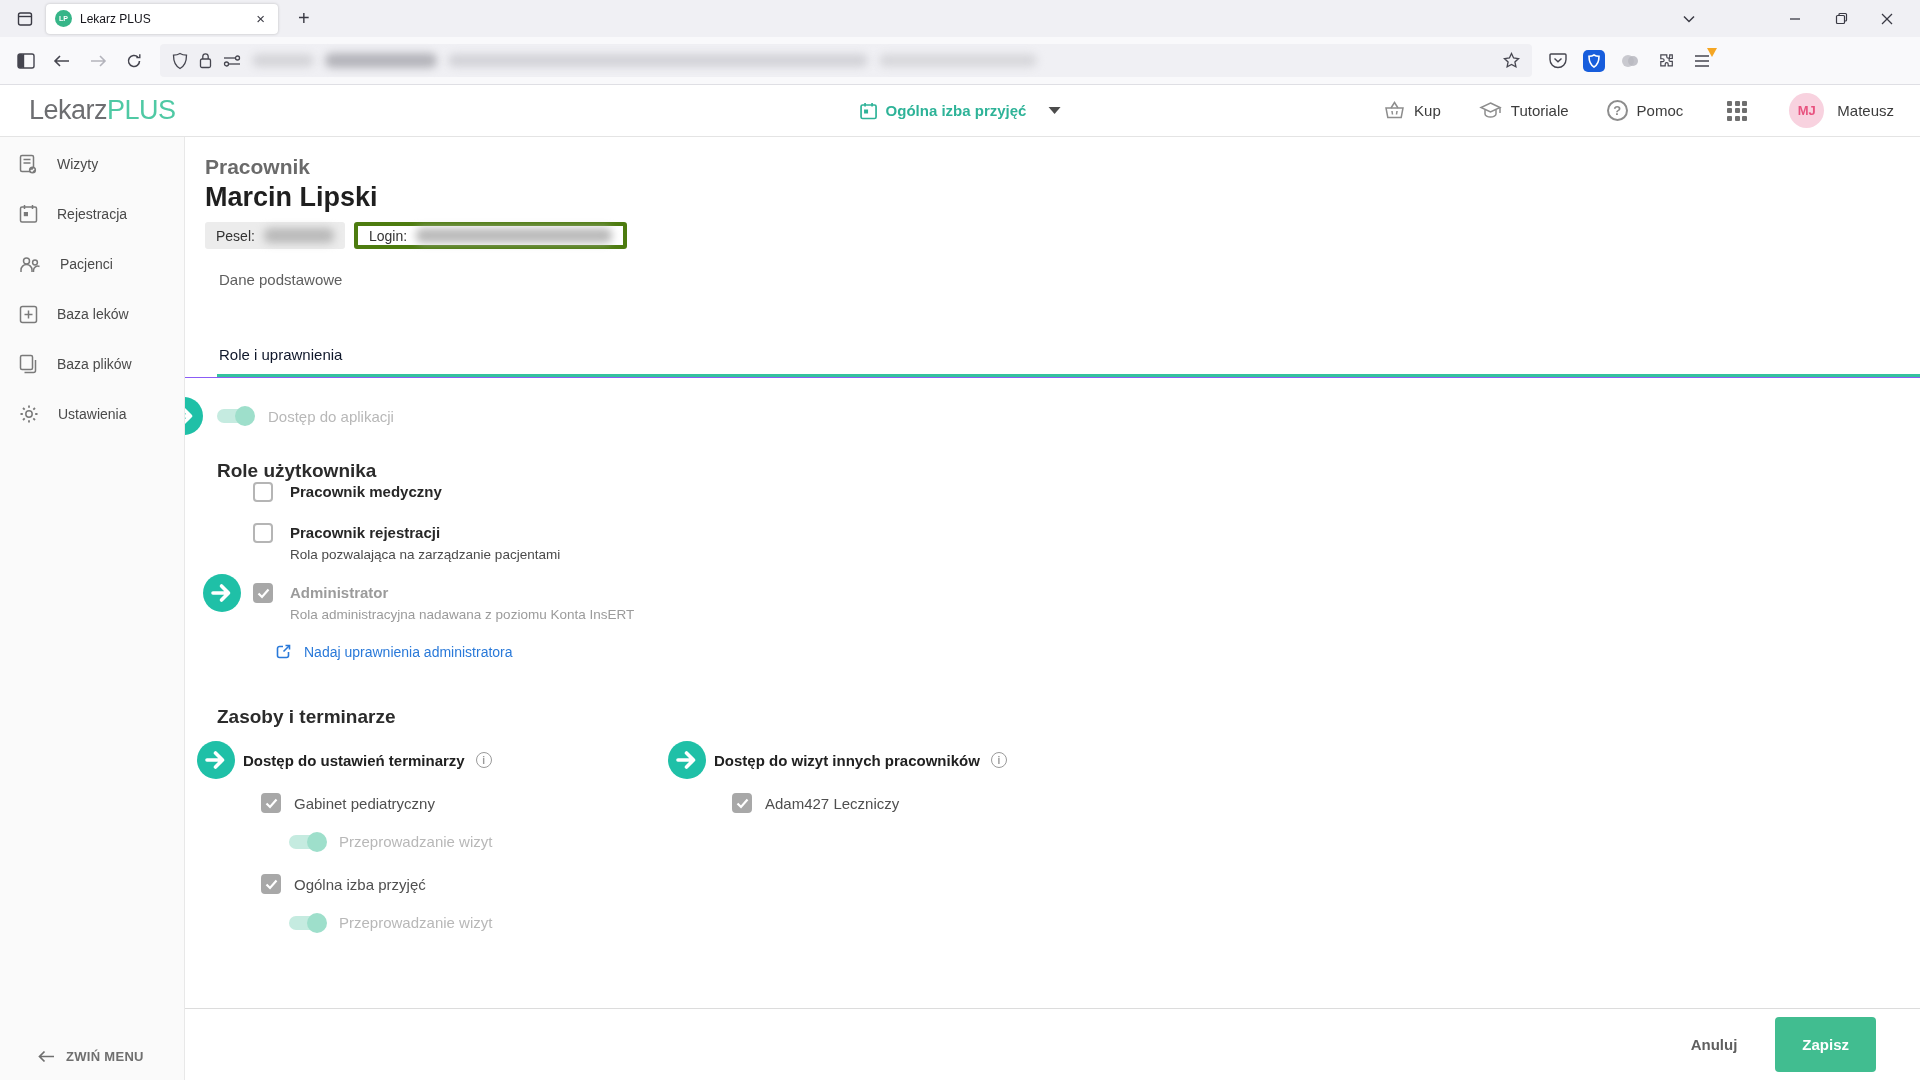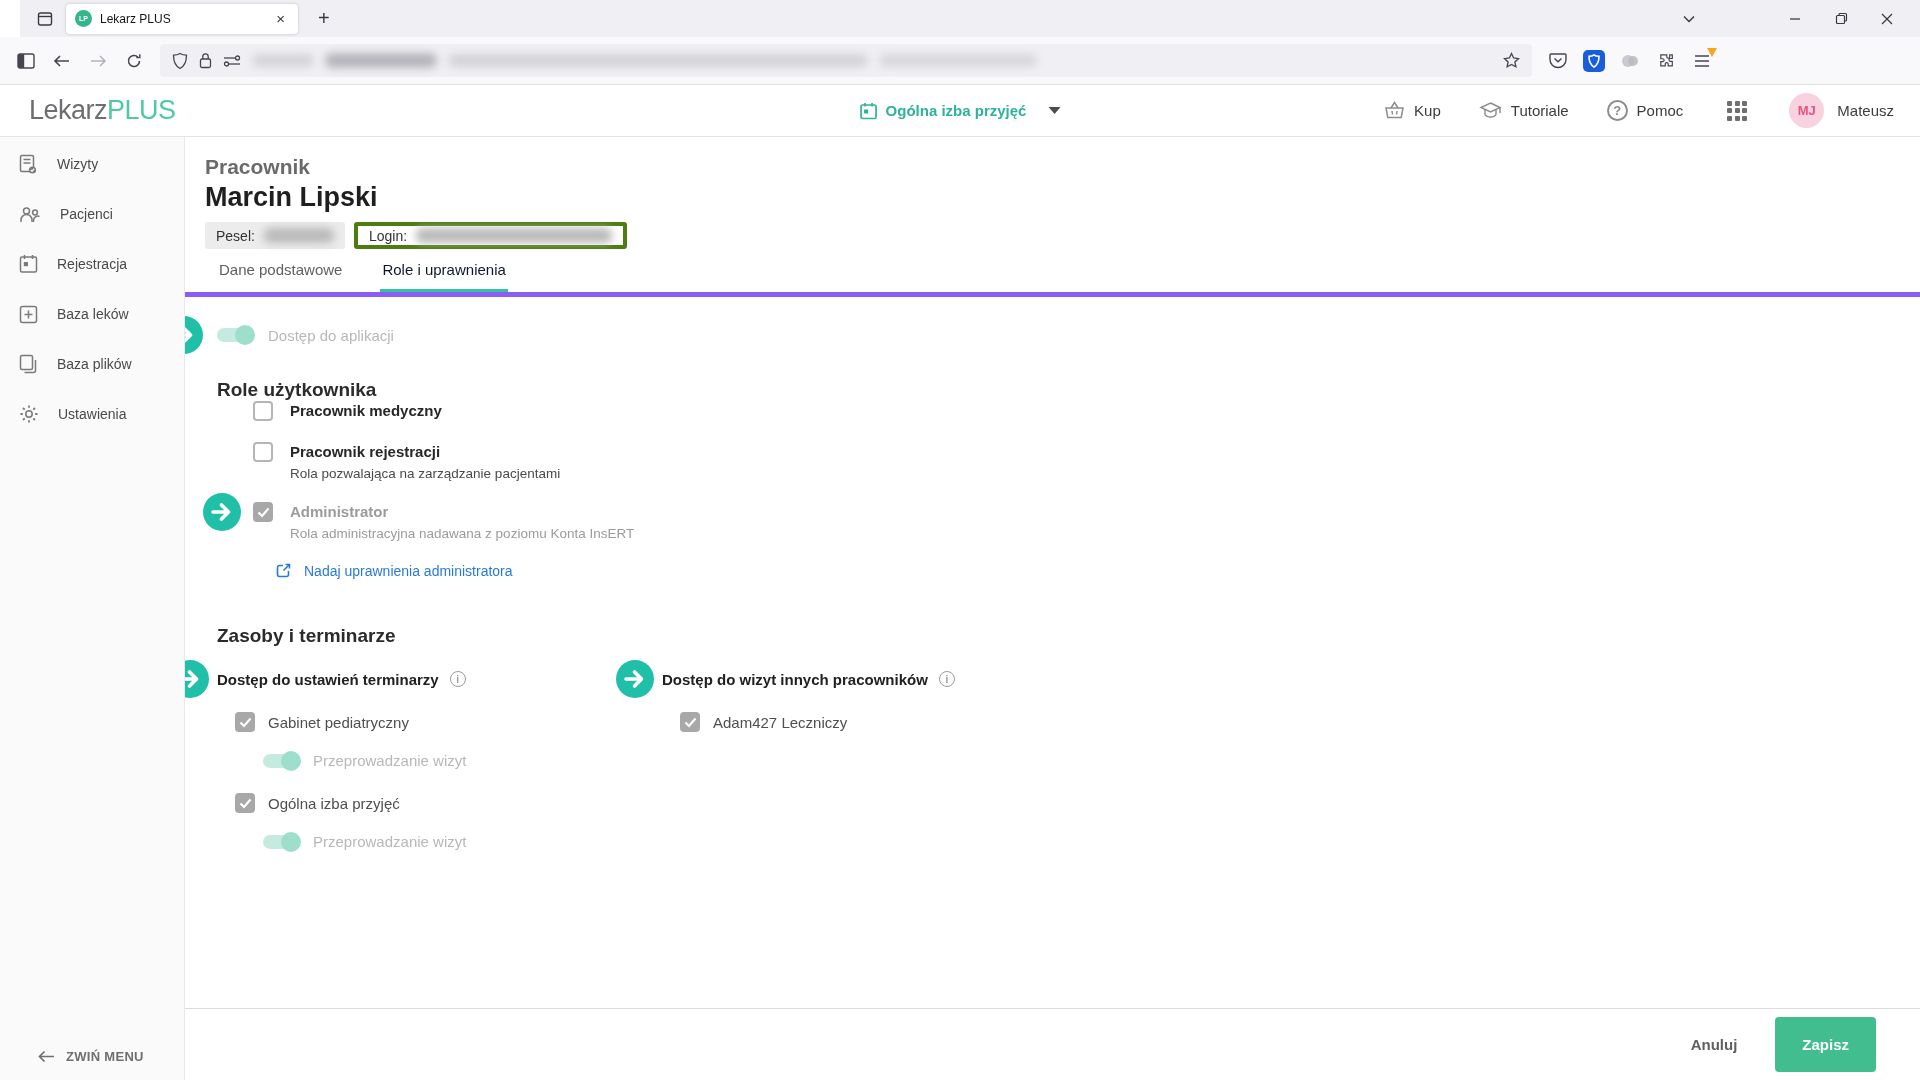--- a/index.html
+++ b/index.html
@@ -1,19 +1,19 @@
 <!DOCTYPE html>
 <html><head>
 <meta charset="utf-8">
 <style>
   * { margin:0; padding:0; box-sizing:border-box; }
   html,body { width:1920px; height:1080px; font-family:"Liberation Sans", sans-serif; background:#fff; overflow:hidden; }
 
   
-  .titlebar { height:37px; background:#f0f0f4; display:flex; align-items:center; padding:12px 10px;margin-left:20px; }
+  .titlebar { height:37px; background:#f0f0f4; display:flex; align-items:center; padding:12px 10px; }
   .ffview { width:30px; height:26px; display:flex; align-items:center; justify-content:center; border-radius:4px; margin-right:6px; }
   .btab { width:232px; height:30px; background:#fff; border-radius:4px; box-shadow:0 0 3px rgba(0,0,0,.22); display:flex; align-items:center; padding:0 9px; gap:8px; }
   .favicon { width:17px; height:17px; border-radius:50%; background:#36b588; color:#fff; font-size:7px; font-weight:bold; display:flex; align-items:center; justify-content:center; flex-shrink:0; }
   .btab-title { font-size:12px; color:#15141a; flex:1; white-space:nowrap; overflow:hidden; }
   .btab-close { font-size:15px; color:#3a3a44; line-height:1; padding:2px 4px; border-radius:3px; }
   .newtab { font-size:20px; color:#3a3a44; margin-left:12px; padding:0 8px; }
   .tb-spacer { flex:1; }
   .winbtn { width:46px; height:32px; display:flex; align-items:center; justify-content:center; color:#3a3a44; }
 
   .navbar { height:48px; background:#f9f9fb; border-bottom:1px solid #dfdfe4; display:flex; align-items:center; padding:0 8px; }
@@ -54,21 +54,21 @@
   .content { flex:1; padding:18px 0 0 20px; position:relative; overflow:hidden; }
 
   .eyebrow { font-size:21px; font-weight:bold; color:#6a6a6a; }
   .page-title { font-size:27px; font-weight:bold; color:#1f1f1f; margin:3px 0 9px; }
   .chips { display:flex; gap:9px; }
   .chip { height:27px; display:flex; align-items:center; padding:0 11px; font-size:14px; color:#333; gap:9px; border-radius:3px; }
   .chip-pesel { background:#ececec; width:140px; }
   .chip-login { background:#fff; border:4px solid #4d7c0f; width:273px; }
   .chip .val { height:15px; background:#b9b9b9; flex:1; filter:blur(4px); border-radius:6px; }
 
-  .tabs-wrap { margin-top:4px; margin-right:0; border-bottom:5px solid #8b5cf6; margin-left:-20px; padding-left:32px; display:flex; gap:36px; }
+  .tabs-wrap { margin-top:14px; margin-right:0; border-bottom:1px solid #8b5cf6; margin-left:-20px; padding-left:32px; display:flex; gap:36px;flex-direction:column; }
   .tab-item { font-size:15px; color:#5f5f5f; padding:8px 2px 11px; cursor:pointer; border-bottom:3px solid transparent; }
   .tab-item.active { color:#0f172a; font-weight:normal; border-bottom-color:#35c29e; }
 
   .tab-content { margin-left:12px; position:relative; }
   .arrow-note { position:absolute; width:38px; height:38px; z-index:3; }
 
   .access-row { margin-top:24px; display:flex; align-items:center; gap:15px; position:relative; height:28px; }
   .access-row .arrow-note { left:-52px; top:-5px; }
 
   .toggle { width:36px; height:14px; border-radius:7px; background:#c5ebe0; position:relative; flex-shrink:0; }
@@ -84,21 +84,21 @@
   .cb { width:20px; height:20px; border:2px solid #b5b5b5; border-radius:4px; background:#fff; flex-shrink:0; cursor:pointer; }
   .cb.checked { background:#a8a8a8; border-color:#a8a8a8; display:flex; align-items:center; justify-content:center; }
   .role-label { font-size:15px; font-weight:bold; color:#272727; line-height:20px; }
   .role-desc { font-size:13.5px; color:#4a4a4a; margin-top:4px; }
   .role-row.disabled .role-label, .role-row.disabled .role-desc { color:#9b9b9b; }
   .role-row .arrow-note { left:-50px; top:-9px; }
 
   .admin-link { margin-left:58px; margin-top:2px; display:flex; align-items:center; gap:12px; color:#2979d9; font-size:14px; cursor:pointer; }
 
   .res-cols { display:flex; margin-top:20px; }
-  .res-col { width:445px; }
+  .res-col { width:445px;margin-left:26px; }
   .res-head { display:flex; align-items:center; gap:7px; position:relative; font-size:15px; font-weight:bold; color:#212121; height:24px; }
   .res-head .arrow-note { left:-46px; top:-7px; }
   .info-ic { width:16px; height:16px; border:1.5px solid #9a9a9a; border-radius:50%; color:#9a9a9a; font-size:10px; display:flex; align-items:center; justify-content:center; margin-left:4px; flex-shrink:0; }
   .res-item { display:flex; align-items:center; gap:13px; margin-top:21px; margin-left:18px; }
   .res-item .lbl { font-size:15px; color:#4f4f4f; }
   .res-sub { display:flex; align-items:center; gap:14px; margin-top:20px; margin-left:46px; margin-bottom:24px; }
 
   .footer { height:72px; border-top:1px solid #dcdcdc; display:flex; align-items:center; justify-content:flex-end; gap:38px; padding-right:44px; }
   .btn-cancel { font-size:15px; font-weight:bold; color:#5f5f5f; background:none; border:none; cursor:pointer; font-family:inherit; }
   .btn-save { font-size:15px; font-weight:bold; color:#fff; background:#41bd90; border:none; border-radius:4px; padding:19px 27px; cursor:pointer; font-family:inherit; }
@@ -285,36 +285,36 @@
       <svg width="19" height="21" viewBox="0 0 19 21" fill="none" stroke="#7a7a7a" stroke-width="1.5">
           <rect x="1.5" y="1.5" width="13" height="16" rx="1.5"></rect>
           <line x1="4.5" y1="5.5" x2="11.5" y2="5.5"></line>
           <line x1="4.5" y1="9" x2="11.5" y2="9"></line>
           <circle cx="13.5" cy="16" r="3.6" fill="#7a7a7a" stroke="none"></circle>
           <path d="M11.8 16 l1.2 1.2 l2.2 -2.4" stroke="#fafafa" stroke-width="1.3"></path>
         </svg>
       <span>Wizyty</span>
     </div>
     <div class="side-item">
+      <svg width="19" height="20" viewBox="0 0 19 20" fill="none" stroke="#7a7a7a" stroke-width="1.5">
+          <rect x="1.5" y="3" width="16" height="15" rx="1.5"></rect>
+          <line x1="5.5" y1="1" x2="5.5" y2="5"></line>
+          <line x1="13.5" y1="1" x2="13.5" y2="5"></line>
+          <rect x="4.8" y="8" width="4.2" height="4.2" fill="#7a7a7a" stroke="none"></rect>
+        </svg>
+      <span>Rejestracja</span>
+    </div>
+    <div class="side-item">
       <svg width="22" height="19" viewBox="0 0 22 19" fill="none" stroke="#7a7a7a" stroke-width="1.5">
           <circle cx="7.5" cy="6" r="3"></circle>
           <path d="M2 17 v-2 a5.5 5.5 0 0 1 11 0 v2"></path>
           <circle cx="16" cy="7.5" r="2.4"></circle>
           <path d="M14.5 17 v-1.5 a4.3 4.3 0 0 1 6 -4"></path>
         </svg>
       <span>Pacjenci</span>
-    </div>
-    <div class="side-item">
-      <svg width="19" height="20" viewBox="0 0 19 20" fill="none" stroke="#7a7a7a" stroke-width="1.5">
-          <rect x="1.5" y="3" width="16" height="15" rx="1.5"></rect>
-          <line x1="5.5" y1="1" x2="5.5" y2="5"></line>
-          <line x1="13.5" y1="1" x2="13.5" y2="5"></line>
-          <rect x="4.8" y="8" width="4.2" height="4.2" fill="#7a7a7a" stroke="none"></rect>
-        </svg>
-      <span>Rejestracja</span>
     </div>
     <div class="side-item">
       <svg width="19" height="19" viewBox="0 0 19 19" fill="none" stroke="#7a7a7a" stroke-width="1.5">
           <rect x="1.5" y="1.5" width="16" height="16" rx="2"></rect>
           <line x1="9.5" y1="5.5" x2="9.5" y2="13.5"></line>
           <line x1="5.5" y1="9.5" x2="13.5" y2="9.5"></line>
         </svg>
       <span>Baza leków</span>
     </div>
     <div class="side-item">

